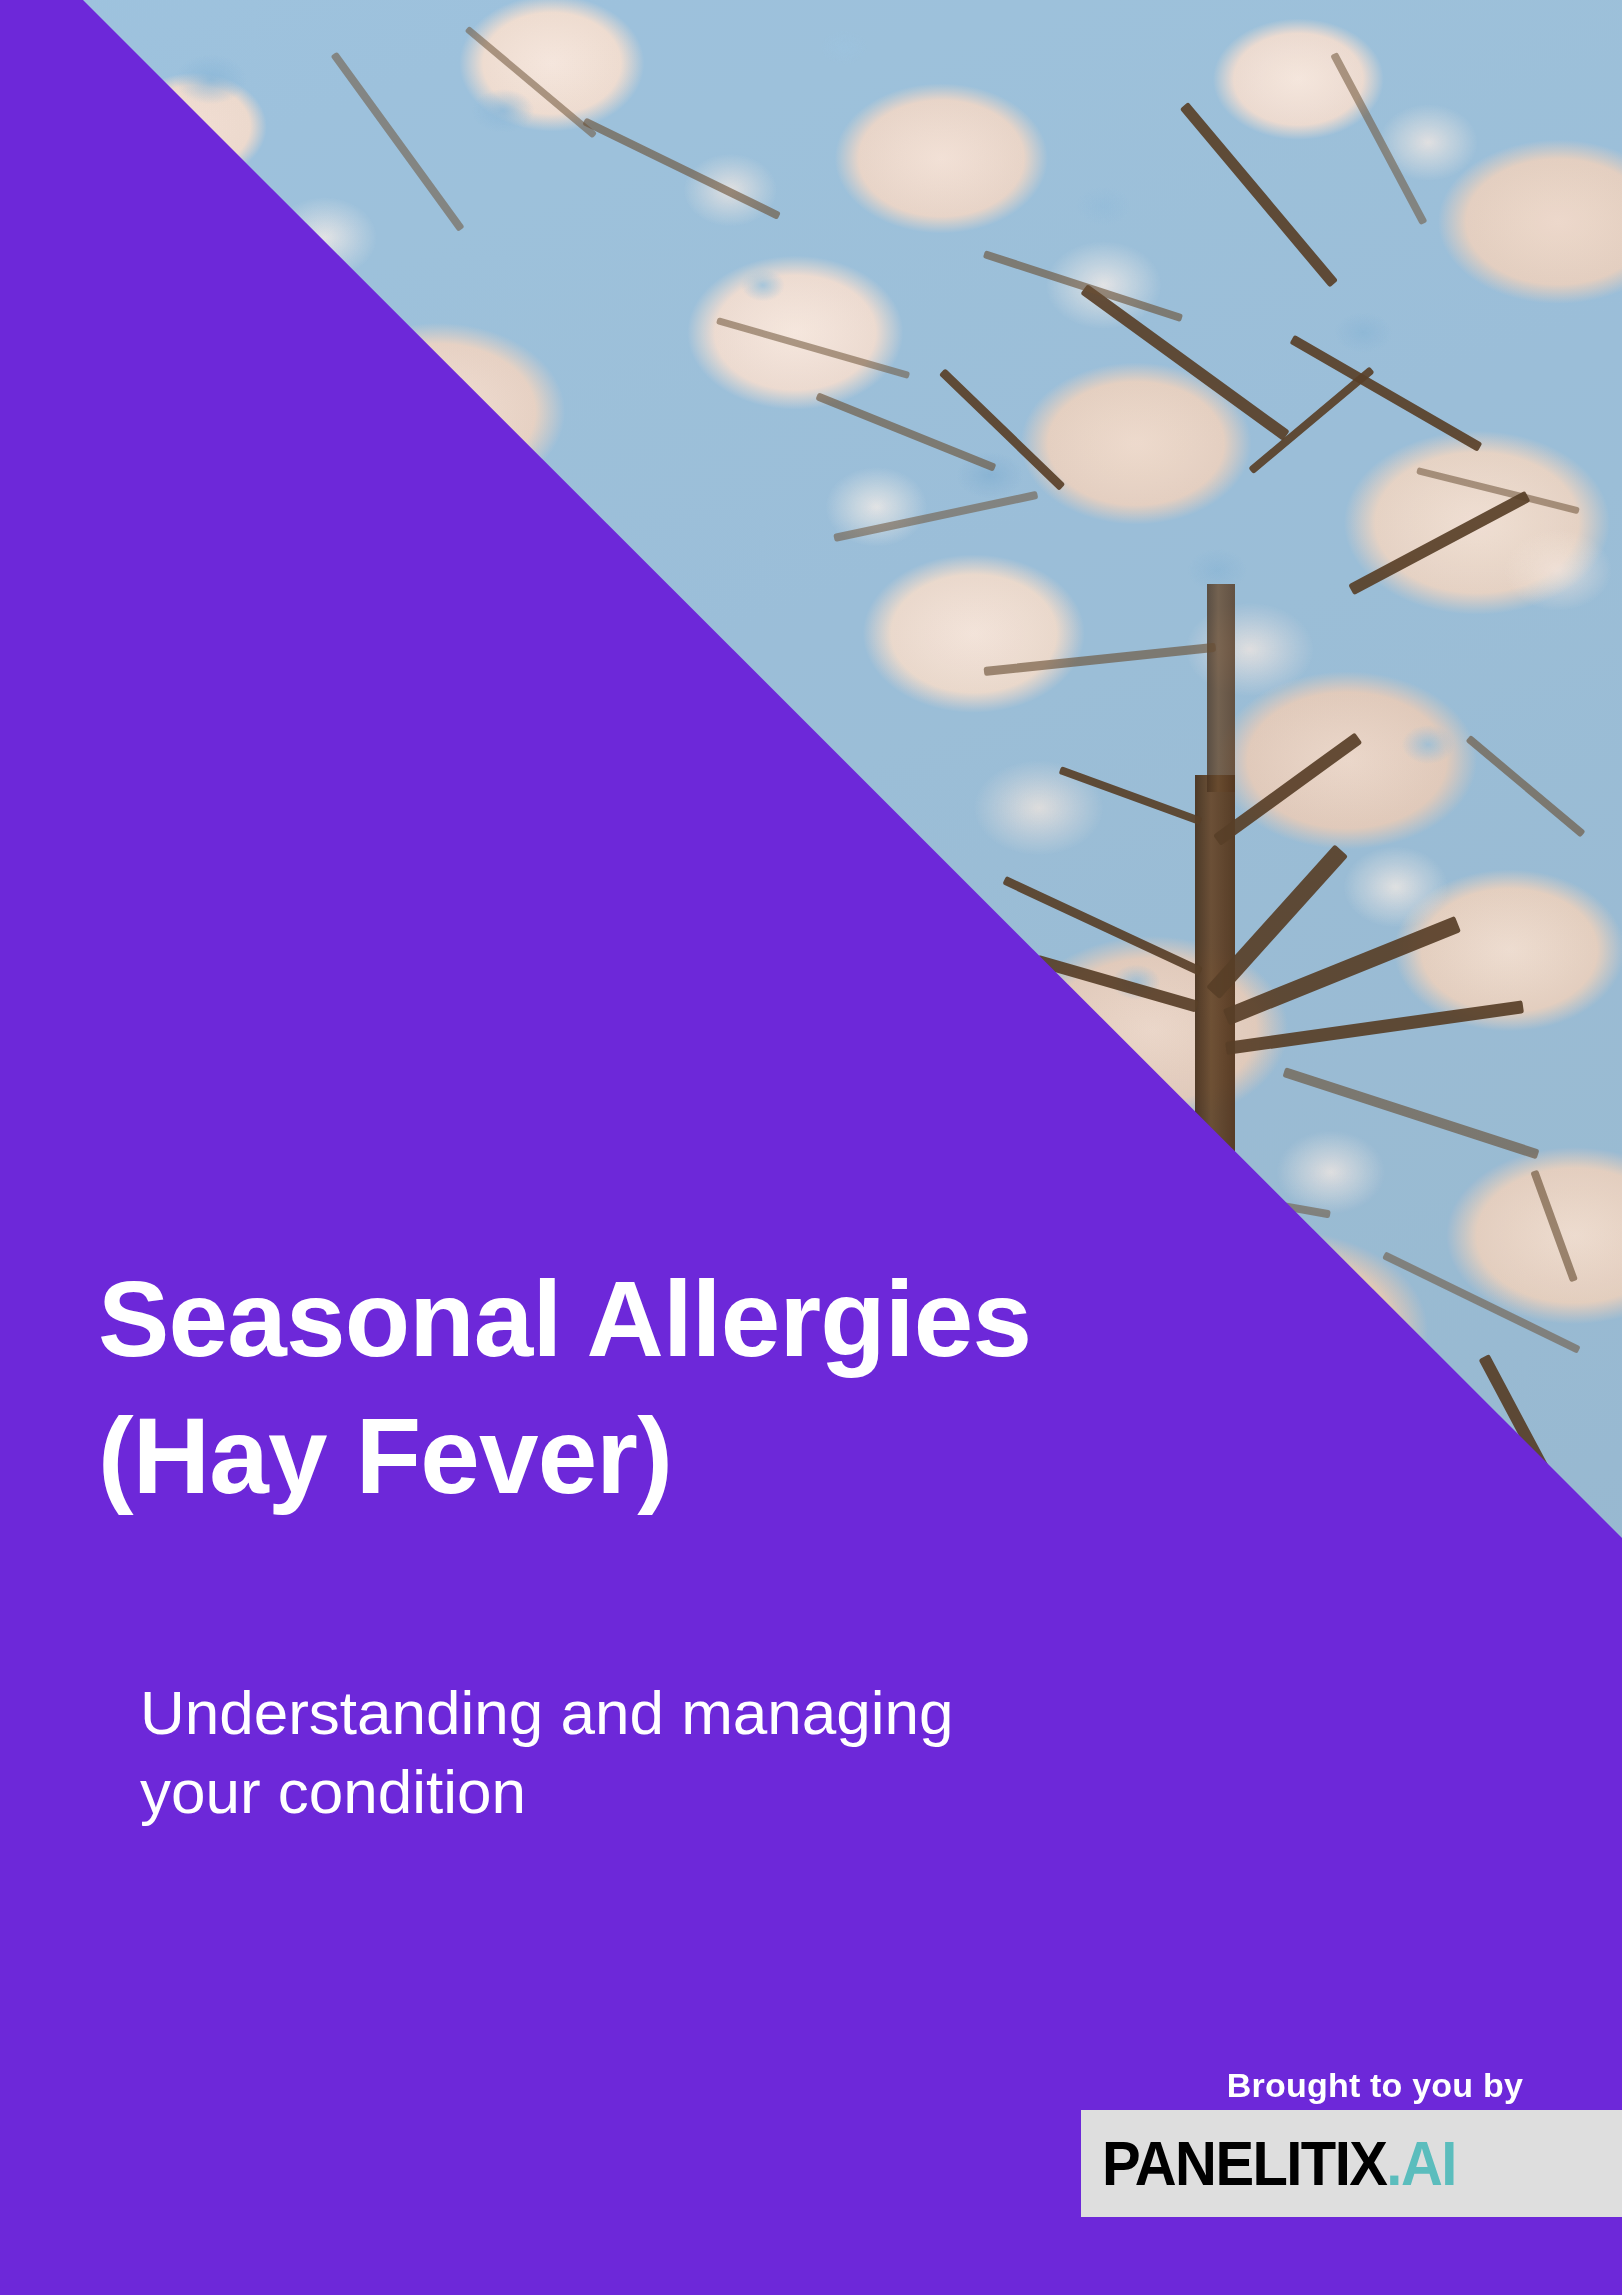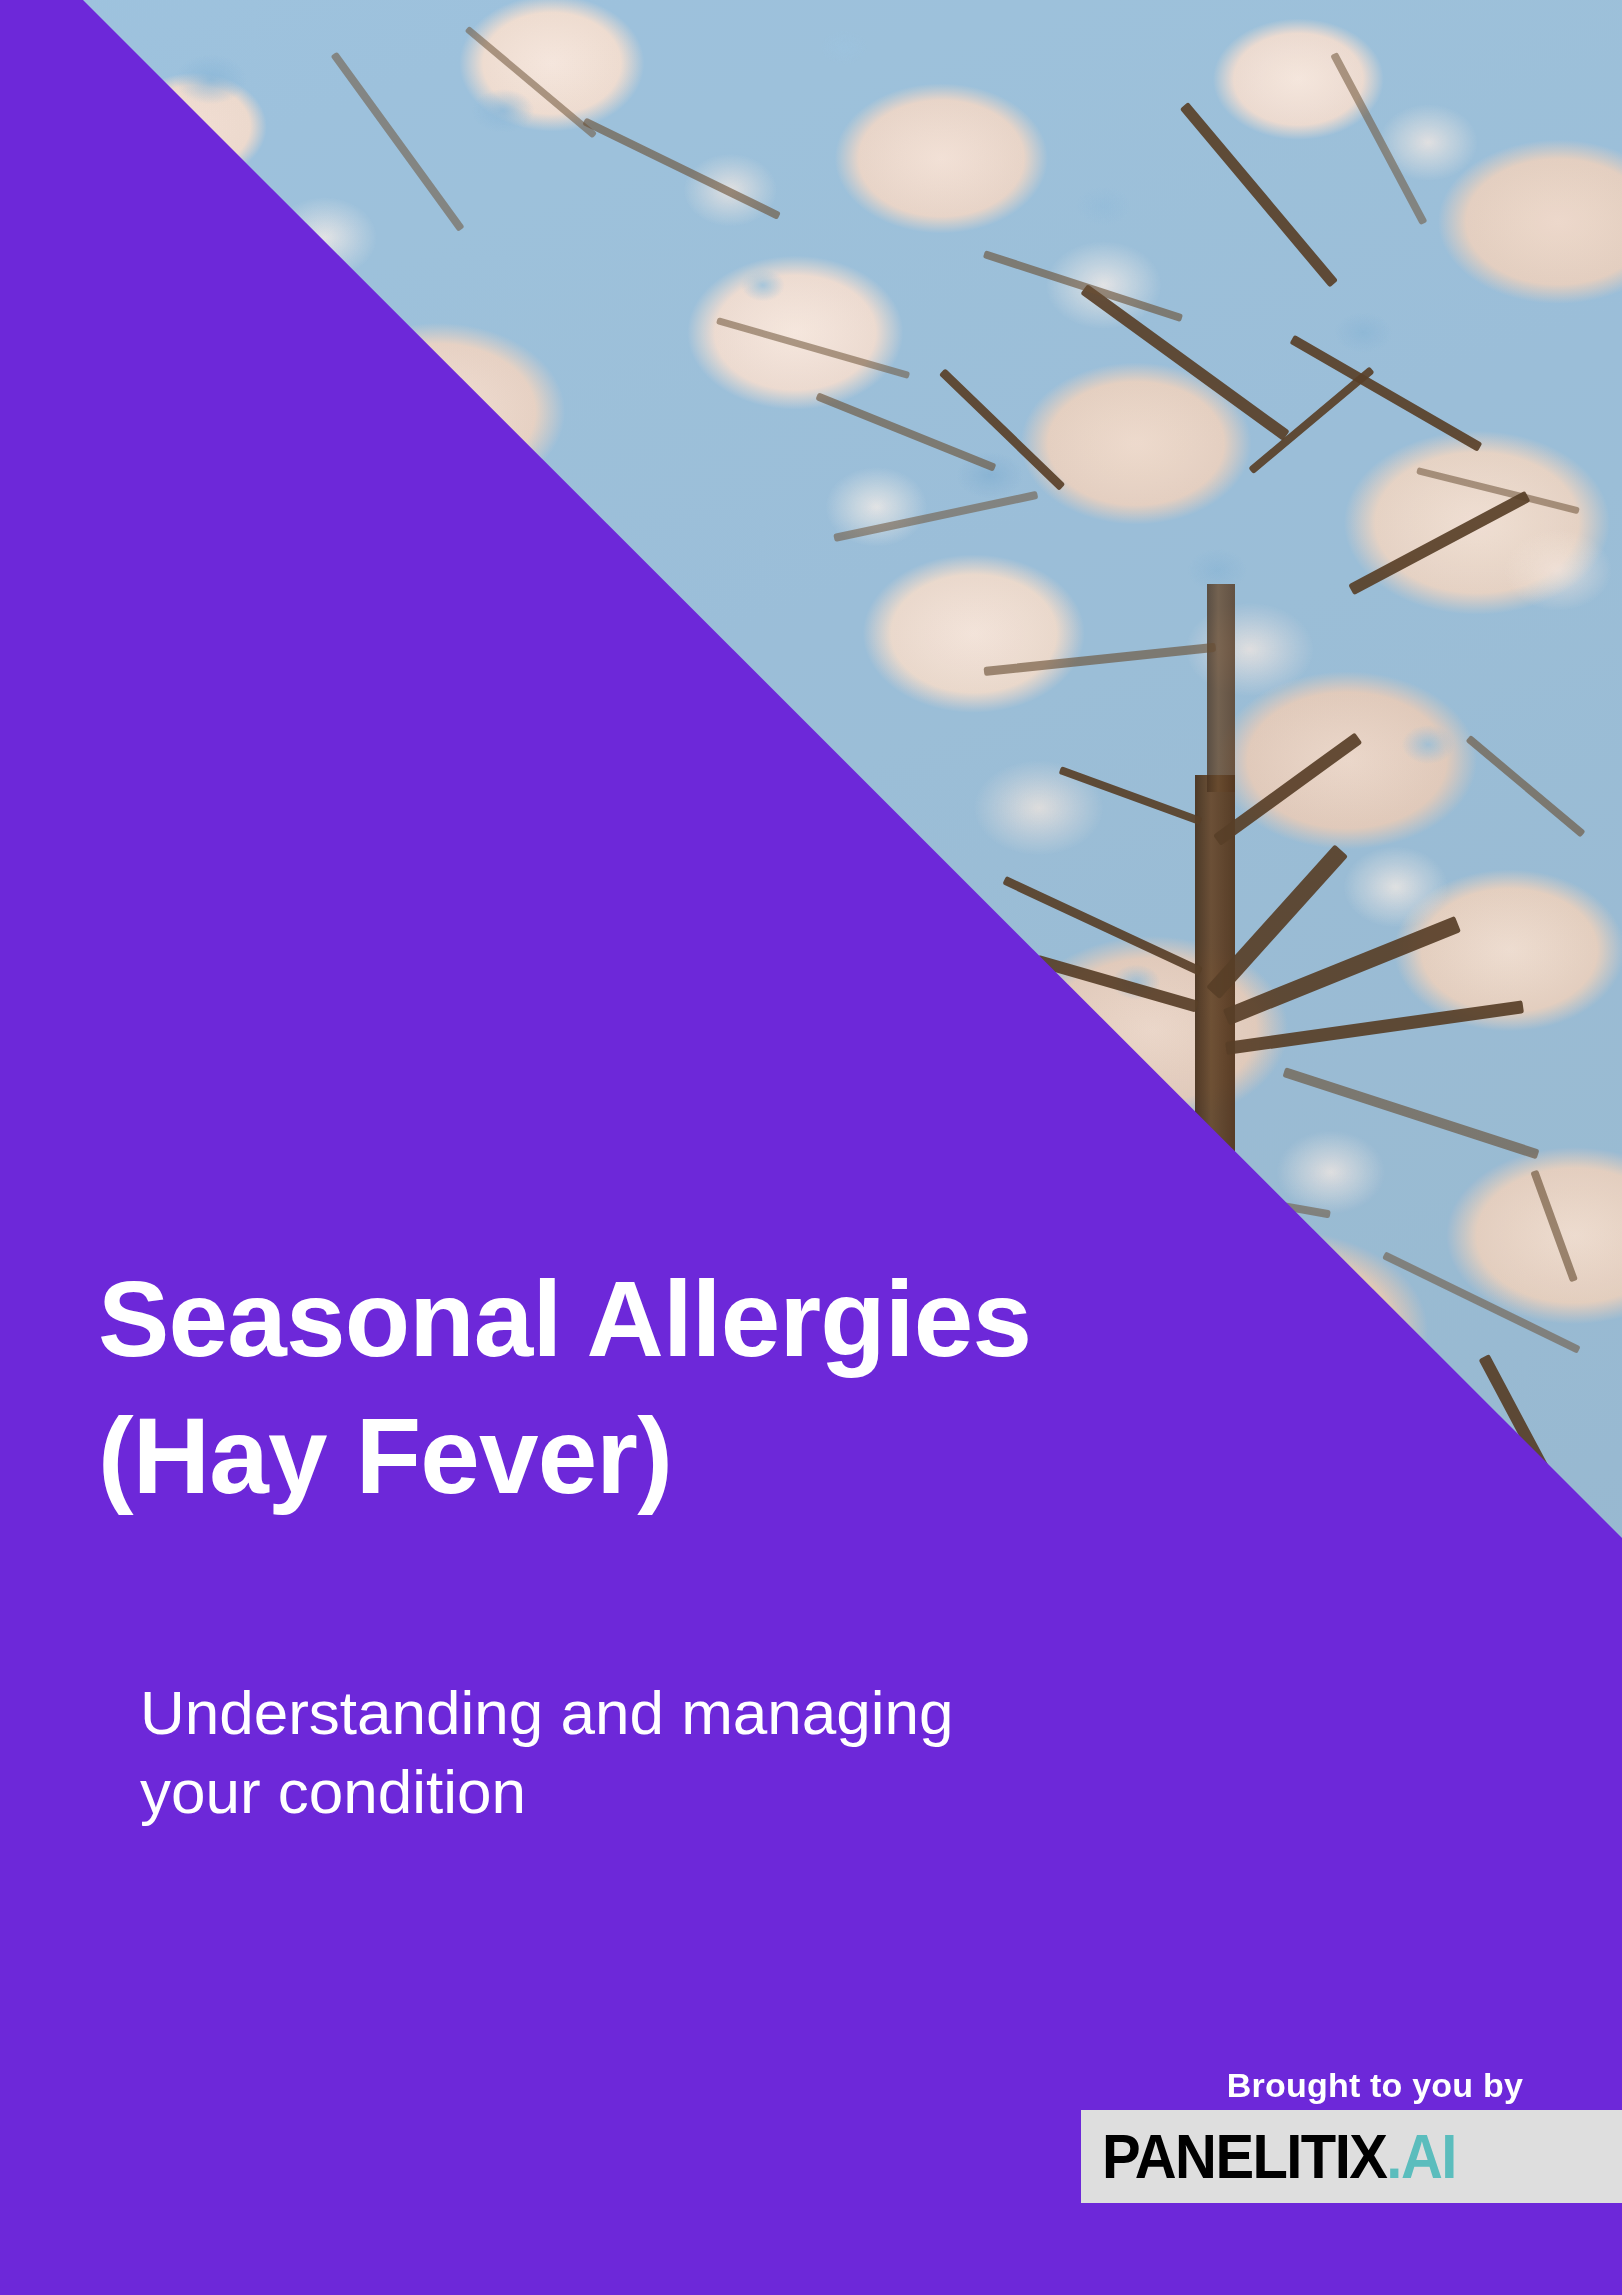--- a/index.html
+++ b/index.html
@@ -187,21 +187,21 @@
     font-weight: bold;
     letter-spacing: 0.2px;
     text-align: right;
     margin-top: 8px;
   }
   #logo-box {
     position: absolute;
     left: 1081px;
     top: 2110px;
     width: 541px;
-    height: 93px;
+    height: 107px;
     background: #DEDEDE;
     display: flex;
     align-items: center;
   }
   #logo-text {
     margin-left: 21px;
     font-size: 63px;
     font-weight: bold;
     letter-spacing: -1.7px;
     line-height: 1;

